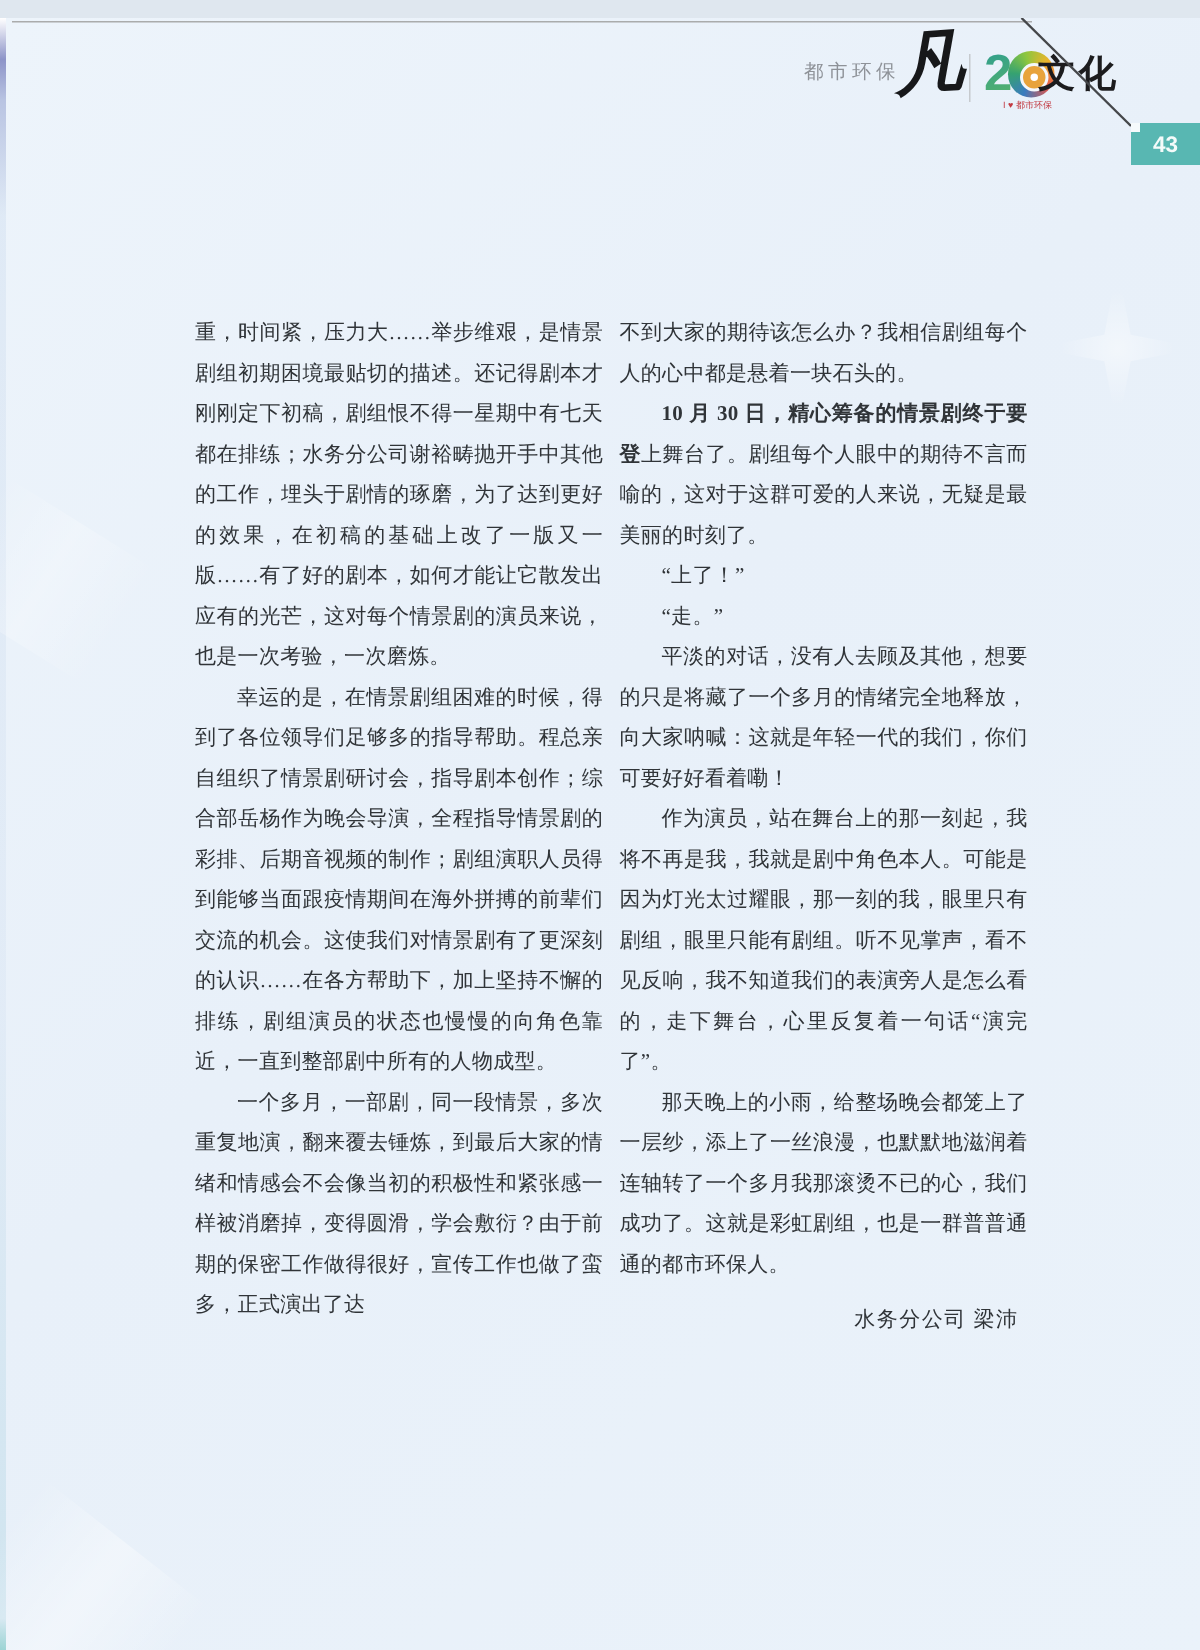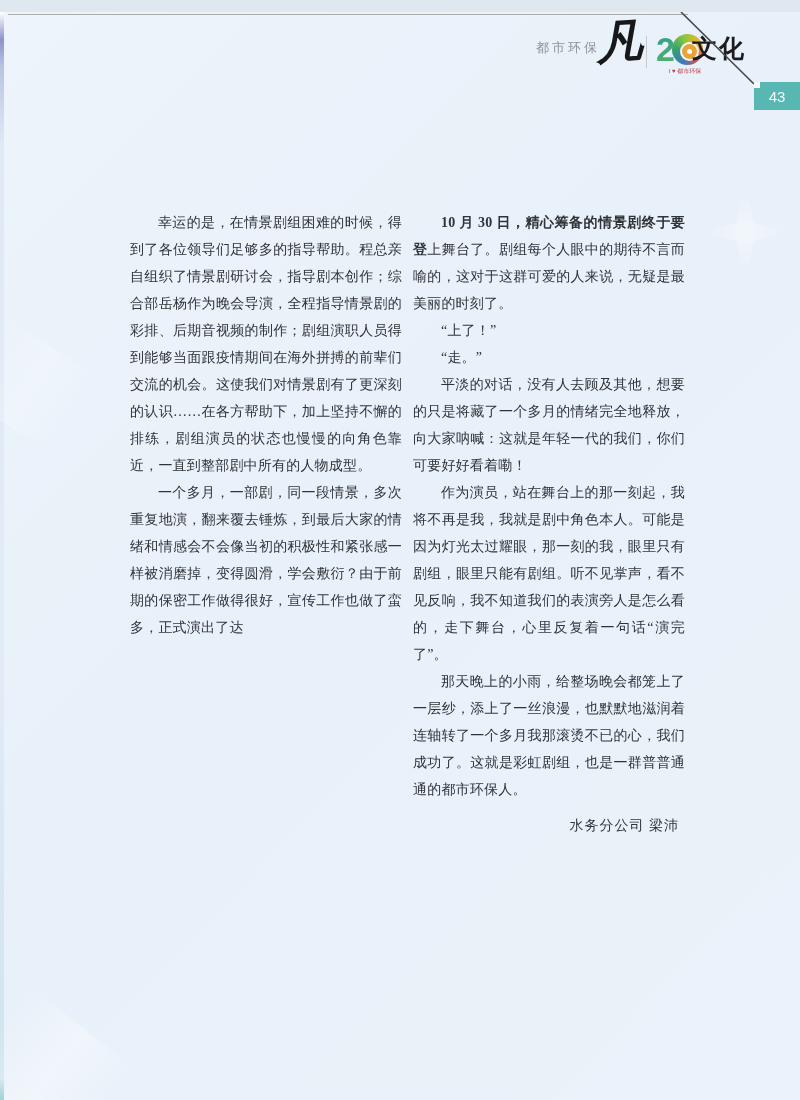--- a/index.html
+++ b/index.html
@@ -39,21 +39,21 @@
     background:conic-gradient(from 200deg,#3a7bbf,#35a271,#8cc63f,#f2b32b,#e2574c,#3a7bbf);}
   .logo-zero-center{position:absolute;top:50%;left:50%;width:15px;height:15px;margin:-7.5px 0 0 -7.5px;
     border-radius:50%;background:#e8a33b;border:2px solid #f4f7fa;display:flex;align-items:center;justify-content:center;}
   .logo-zero-dot{width:5px;height:5px;border-radius:50%;background:#ffffff;}
   .logo-tagline{position:absolute;top:55px;left:658px;width:54px;text-align:center;font-size:6px;line-height:8px;
     color:#c23a42;font-family:"Liberation Sans","DejaVu Sans",sans-serif;white-space:nowrap;}
   .section-label{position:absolute;top:20px;left:692px;font-size:25px;font-weight:bold;color:#1c1c1e;
     font-family:"Liberation Sans","DejaVu Sans",sans-serif;letter-spacing:2px;}
   .diag-line{position:absolute;top:0;left:0;pointer-events:none;}
   .page-num-box{position:absolute;top:70px;left:754px;width:46px;height:28px;background:#58b7b2;
-    display:flex;align-items:center;justify-content:center;}
+    display:flex;align-items:center;justify-content:center;font-weight:bold;}
   .page-num-box span{color:#f4fbfa;font-size:15px;font-family:"Liberation Sans","DejaVu Sans",sans-serif;}
   .page-num-notch{position:absolute;top:70px;left:754px;width:6px;height:6px;background:#f6fafc;}
   
   .columns{position:absolute;top:197px;left:130px;width:555px;display:flex;}
   .col{width:272px;}
   .col.right{margin-left:11px;}
   .col p{margin:0;font-size:14px;line-height:27px;text-align:justify;text-indent:2em;
     letter-spacing:.2px;}
   .col p.noindent{text-indent:0;}
   .bold{font-weight:bold;}
@@ -97,25 +97,27 @@
   </svg>
 
   <div class="page-num-box">
     <span>43</span>
   </div>
   <div class="page-num-notch"></div>
 
   <div class="columns">
 
     <div class="col left">
+      <p class="noindent">重，时间紧，压力大……举步维艰，是情景剧组初期困境最贴切的描述。还记得剧本才刚刚定下初稿，剧组恨不得一星期中有七天都在排练；水务分公司谢裕畴抛开手中其他的工作，埋头于剧情的琢磨，为了达到更好的效果，在初稿的基础上改了一版又一版……有了好的剧本，如何才能让它散发出应有的光芒，这对每个情景剧的演员来说，也是一次考验，一次磨炼。</p>
       <p>幸运的是，在情景剧组困难的时候，得到了各位领导们足够多的指导帮助。程总亲自组织了情景剧研讨会，指导剧本创作；综合部岳杨作为晚会导演，全程指导情景剧的彩排、后期音视频的制作；剧组演职人员得到能够当面跟疫情期间在海外拼搏的前辈们交流的机会。这使我们对情景剧有了更深刻的认识……在各方帮助下，加上坚持不懈的排练，剧组演员的状态也慢慢的向角色靠近，一直到整部剧中所有的人物成型。</p>
       <p>一个多月，一部剧，同一段情景，多次重复地演，翻来覆去锤炼，到最后大家的情绪和情感会不会像当初的积极性和紧张感一样被消磨掉，变得圆滑，学会敷衍？由于前期的保密工作做得很好，宣传工作也做了蛮多，正式演出了达</p>
     </div>
 
     <div class="col right">
+      <p class="noindent">不到大家的期待该怎么办？我相信剧组每个人的心中都是悬着一块石头的。</p>
       <p><span class="bold num">10 月 30 日，精心筹备的情景剧终于要登</span><span>上舞台了。剧组每个人眼中的期待不言而喻的，这对于这群可爱的人来说，无疑是最美丽的时刻了。</span></p>
       <p>“上了！”</p>
       <p>“走。”</p>
       <p>平淡的对话，没有人去顾及其他，想要的只是将藏了一个多月的情绪完全地释放，向大家呐喊：这就是年轻一代的我们，你们可要好好看着嘞！</p>
       <p>作为演员，站在舞台上的那一刻起，我将不再是我，我就是剧中角色本人。可能是因为灯光太过耀眼，那一刻的我，眼里只有剧组，眼里只能有剧组。听不见掌声，看不见反响，我不知道我们的表演旁人是怎么看的，走下舞台，心里反复着一句话“演完了”。</p>
       <p>那天晚上的小雨，给整场晚会都笼上了一层纱，添上了一丝浪漫，也默默地滋润着连轴转了一个多月我那滚烫不已的心，我们成功了。这就是彩虹剧组，也是一群普普通通的都市环保人。</p>
       <div class="signature">水务分公司 梁沛</div>
     </div>
 
   </div>

